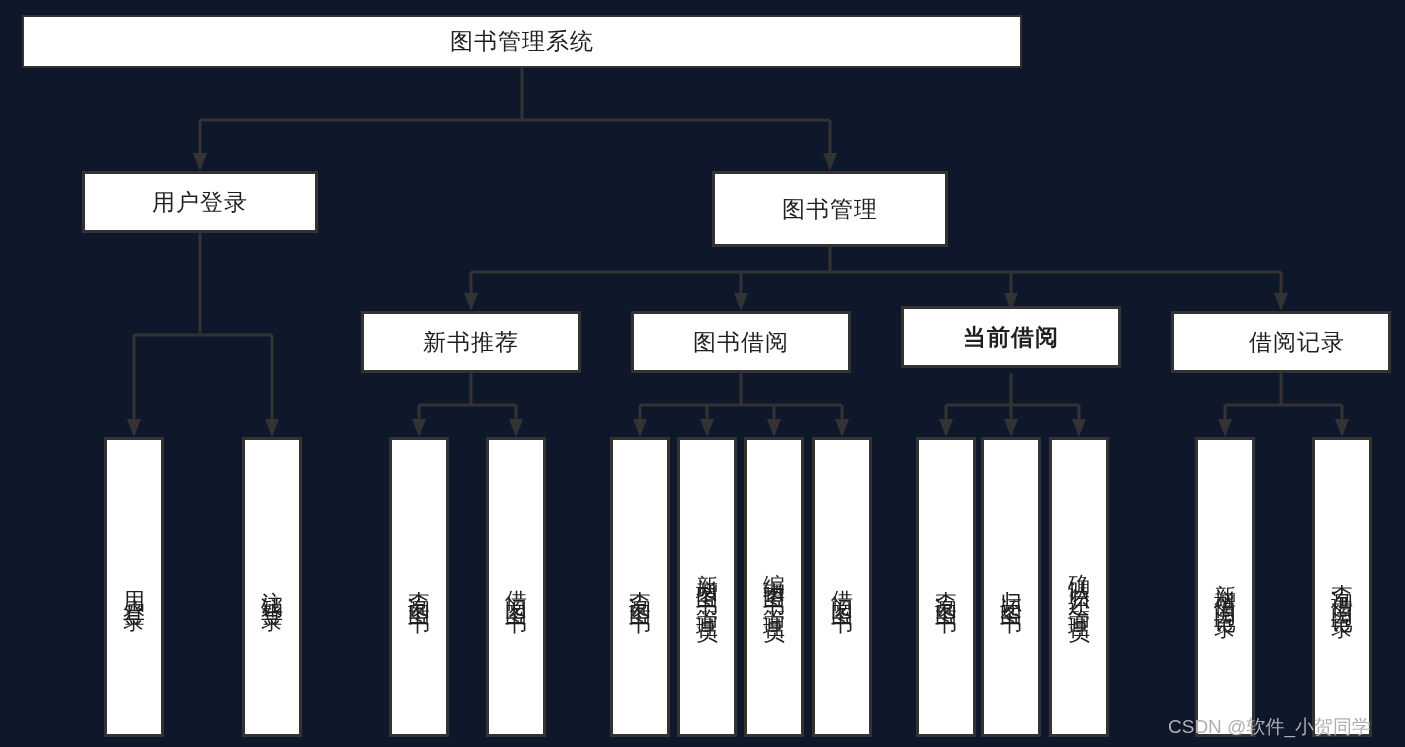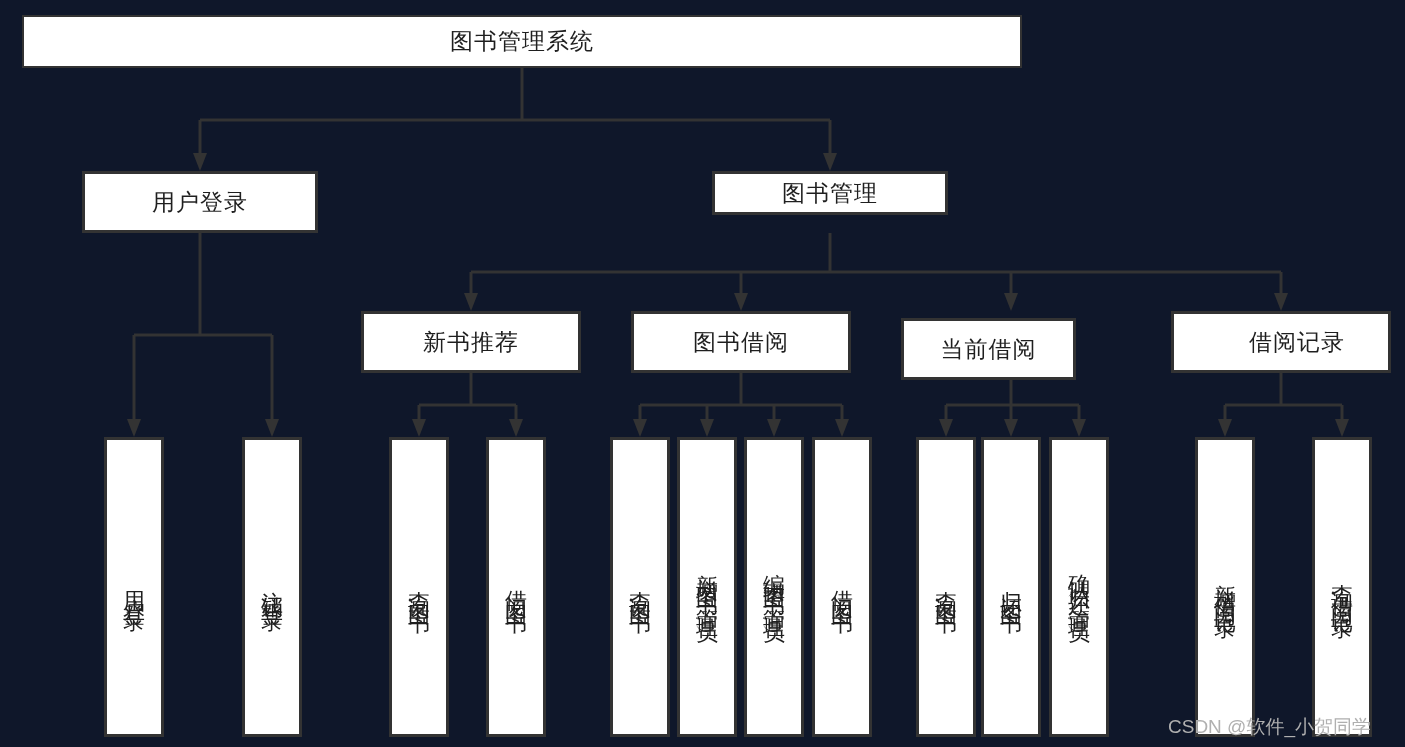--- a/index.html
+++ b/index.html
@@ -101,31 +101,31 @@
     </g>
   </svg>
 
   <div class="box root" style="left:22px; top:15px; width:1000px; height:53px;">
     <span class="h-label">图书管理系统</span>
   </div>
 
   <div class="box" style="left:82px; top:171px; width:236px; height:62px;">
     <span class="h-label">用户登录</span>
   </div>
-  <div class="box" style="left:712px; top:171px; width:236px; height:44px;">
+  <div class="box" style="left:712px; top:171px; width:236px; height:76px;">
     <span class="h-label">图书管理</span>
   </div>
 
   <div class="box" style="left:631px; top:311px; width:220px; height:62px;">
     <span class="h-label">图书借阅</span>
   </div>
   <div class="box" style="left:361px; top:311px; width:220px; height:62px;">
     <span class="h-label">新书推荐</span>
   </div>
-  <div class="box" style="left:901px; top:318px; width:175px; height:62px;">
+  <div class="box" style="left:901px; top:306px; width:220px; height:62px;font-weight:bold;">
     <span class="h-label">当前借阅</span>
   </div>
   <div class="box" style="left:1171px; top:311px; width:220px; height:62px;padding-left:32px;">
     <span class="h-label">借阅记录</span>
   </div>
 
   <div class="box v-node" style="left:104px; top:437px; width:60px; height:300px;">
     <span class="v-label">用户登录</span>
   </div>
   <div class="box v-node" style="left:242px; top:437px; width:60px; height:300px;">

